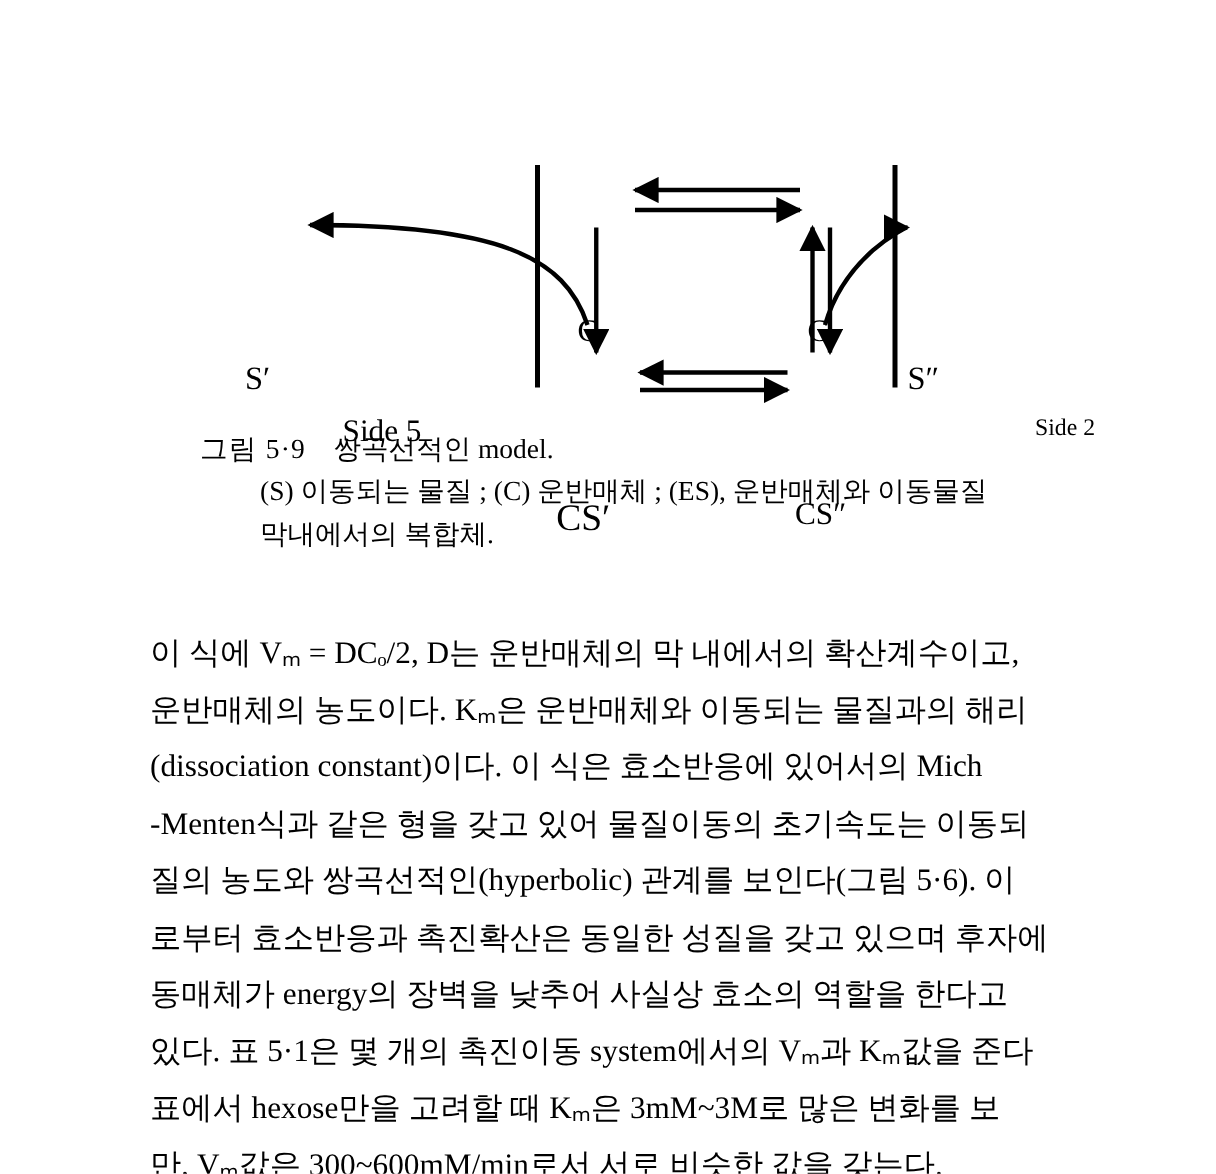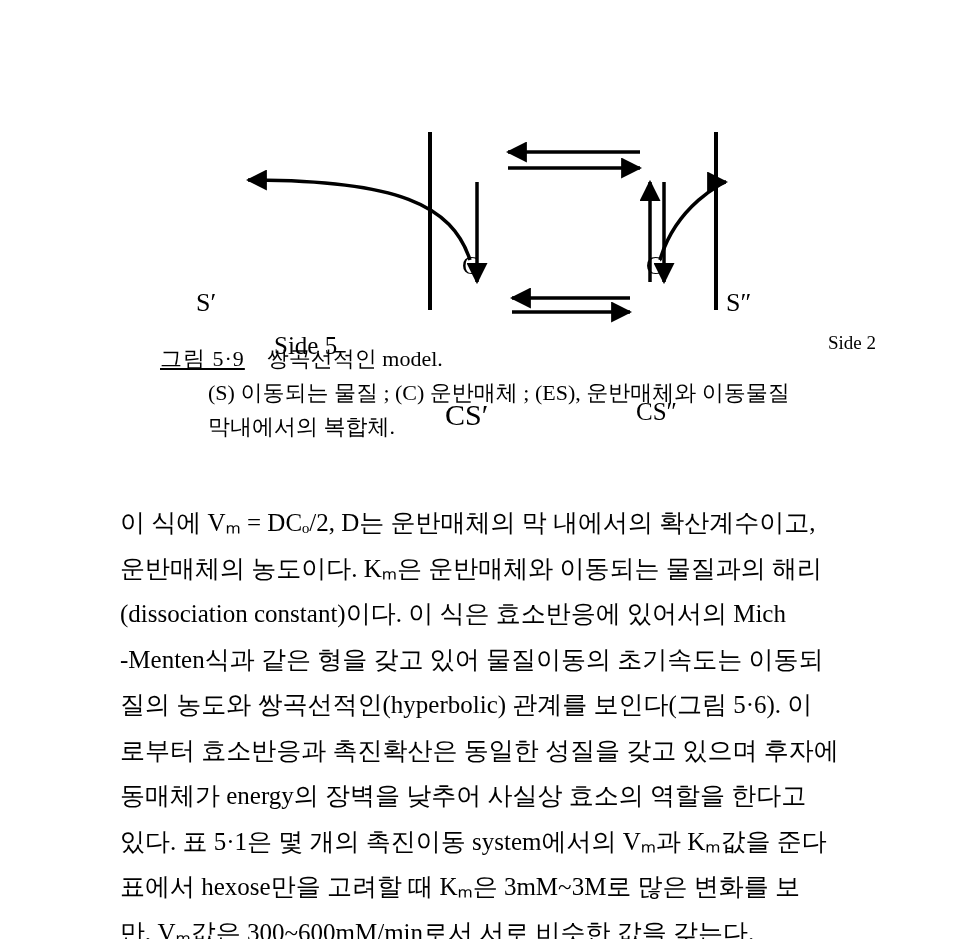--- a/index.html
+++ b/index.html
@@ -46,21 +46,21 @@
     left: 160px;
     top: 342px;
     width: 820px;
     font-size: 22px;
     line-height: 1.55;
     font-family: "Liberation Serif", serif;
   }
   #caption .cap-line-1 { margin-left: 0; white-space: nowrap; }
   #caption .cap-line-2 { margin-left: 48px; white-space: nowrap; }
   #caption .cap-line-3 { margin-left: 48px; white-space: nowrap; }
-  .cap-num { letter-spacing: 1px; text-decoration: underline; }
+  .cap-num { letter-spacing: 1px; }
 
   
   #body-text {
     position: absolute;
     left: 120px;
     top: 500px;
     width: 860px;
     font-size: 25px;
     line-height: 1.82;
     font-family: "Liberation Serif", serif;

